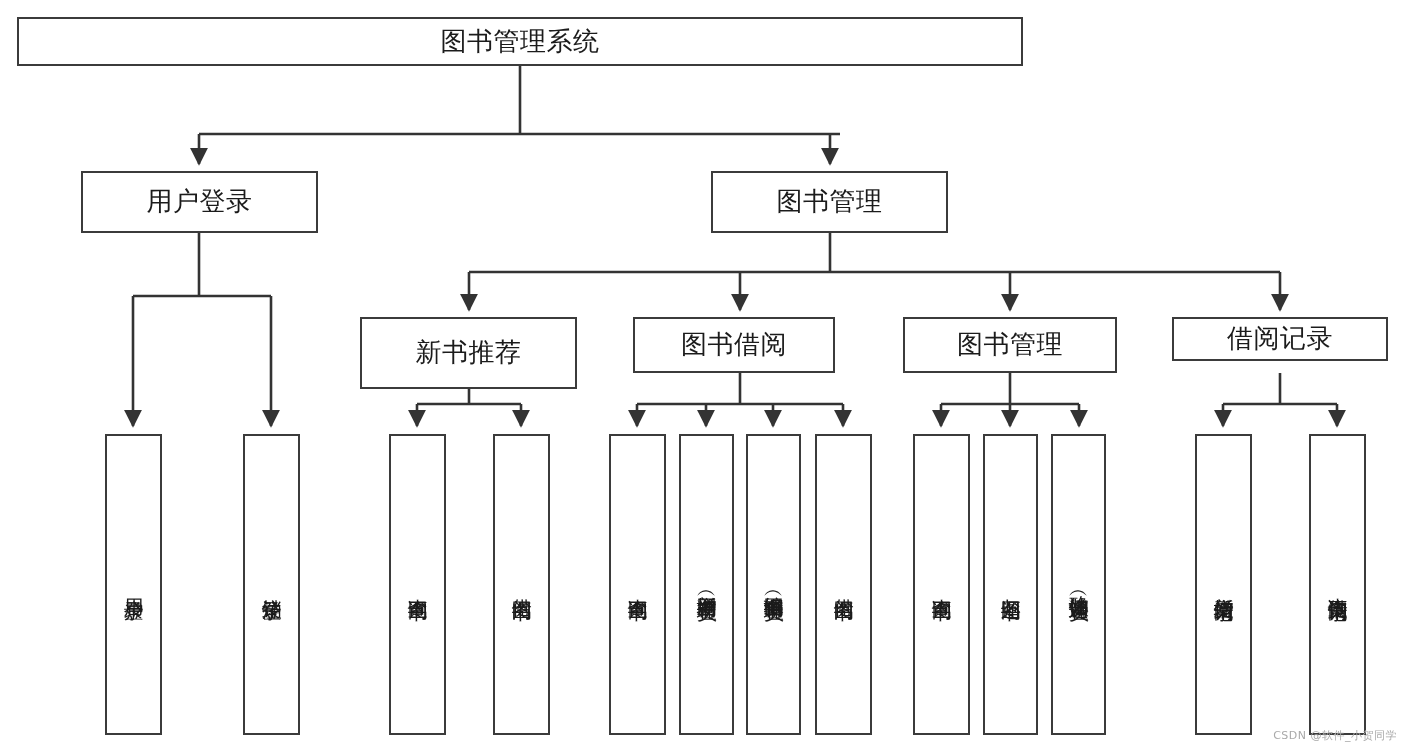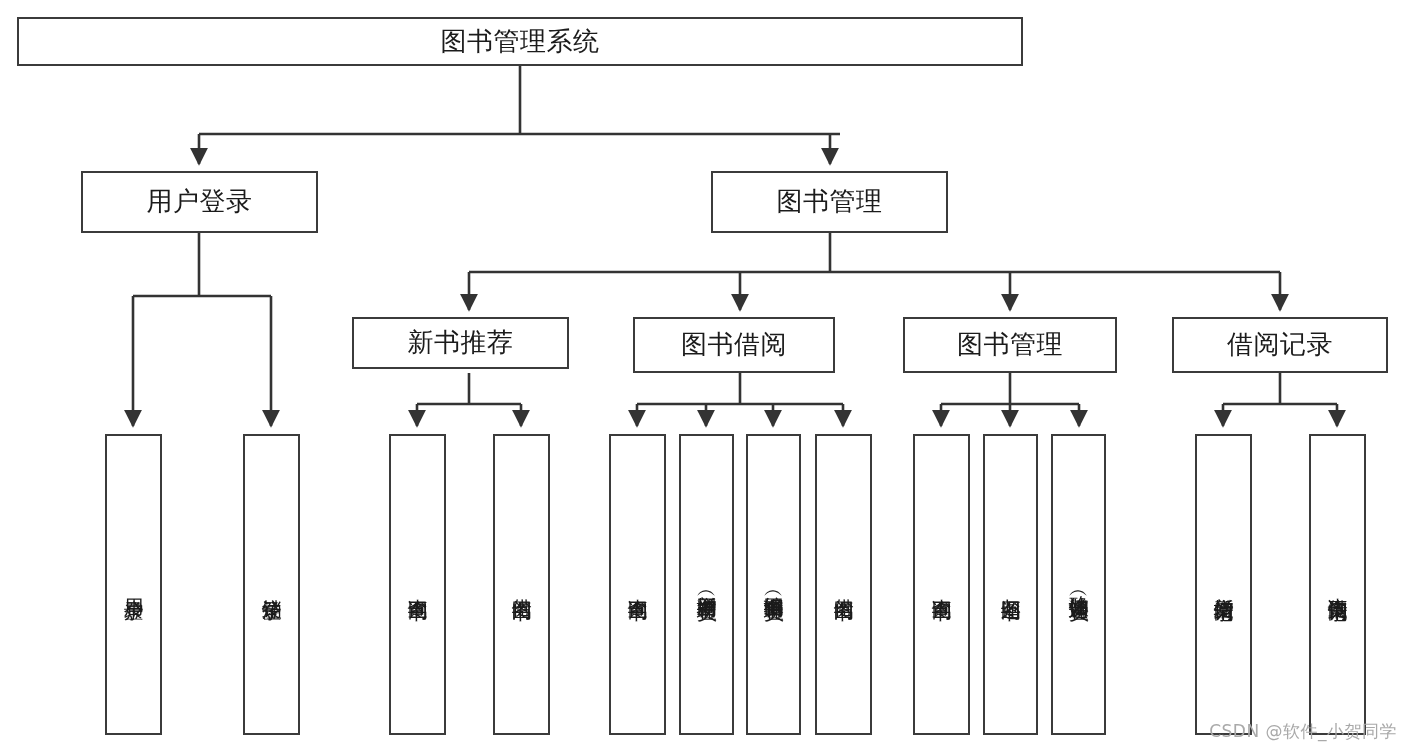--- a/index.html
+++ b/index.html
@@ -60,21 +60,21 @@
     font-size: 20px;
     line-height: 1.28;
     letter-spacing: 1px;
     max-height: 100%;
     white-space: nowrap;
   }
   #watermark {
     position: absolute;
     right: 8px;
     bottom: 4px;
-    font-size: 17px;
+    font-size: 11px;
     color: #a9a9a9;
     letter-spacing: 0.5px;
     white-space: nowrap;
     font-family: "DejaVu Sans", "Liberation Sans", sans-serif;
   }
 </style>
 </head>
 <body>
 
 <div id="canvas">
@@ -133,30 +133,30 @@
     <span class="node-label">图书管理系统</span>
   </div>
 
   <div class="node horiz" style="left:81px; top:171px; width:237px; height:62px;">
     <span class="node-label">用户登录</span>
   </div>
   <div class="node horiz" style="left:711px; top:171px; width:237px; height:62px;">
     <span class="node-label">图书管理</span>
   </div>
 
-  <div class="node horiz" style="left:352px; top:317px; width:217px; height:52px;">
+  <div class="node horiz" style="left:360px; top:317px; width:217px; height:72px;">
     <span class="node-label">新书推荐</span>
   </div>
   <div class="node horiz" style="left:633px; top:317px; width:202px; height:56px;">
     <span class="node-label">图书借阅</span>
   </div>
   <div class="node horiz" style="left:903px; top:317px; width:214px; height:56px;">
     <span class="node-label">图书管理</span>
   </div>
-  <div class="node horiz" style="left:1172px; top:317px; width:216px; height:56px;font-family:Liberation Serif, serif;">
+  <div class="node horiz" style="left:1172px; top:317px; width:216px; height:44px;font-family:Liberation Serif, serif;">
     <span class="node-label">借阅记录</span>
   </div>
 
   <div class="node vert" style="left:105px; top:434px; width:57px; height:301px;">
     <span class="node-label">用户登录</span>
   </div>
   <div class="node vert" style="left:243px; top:434px; width:57px; height:301px;">
     <span class="node-label">注销登录</span>
   </div>
 

